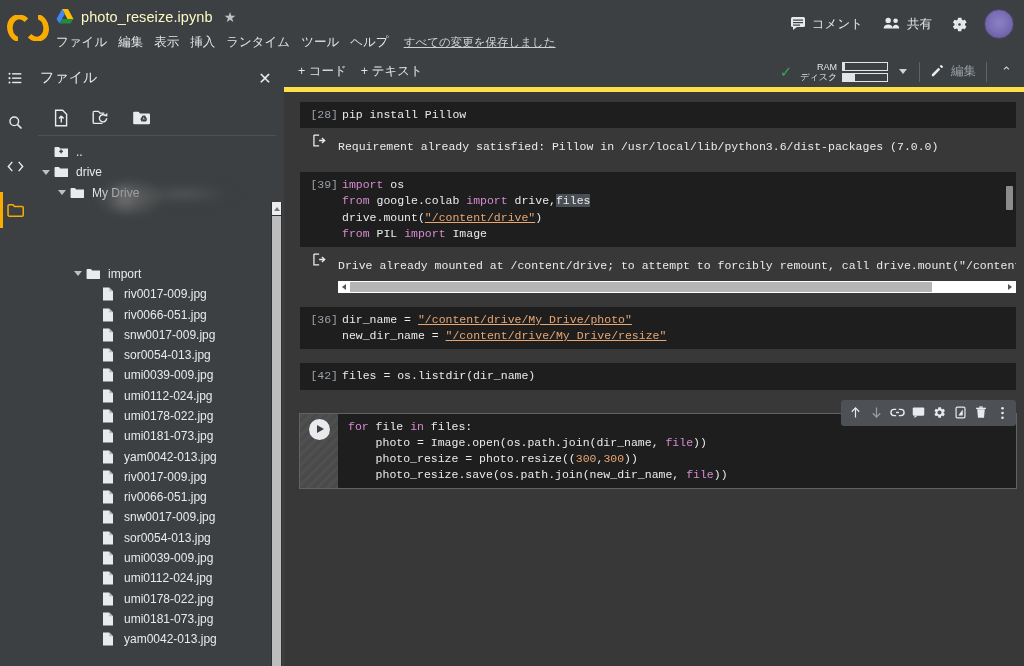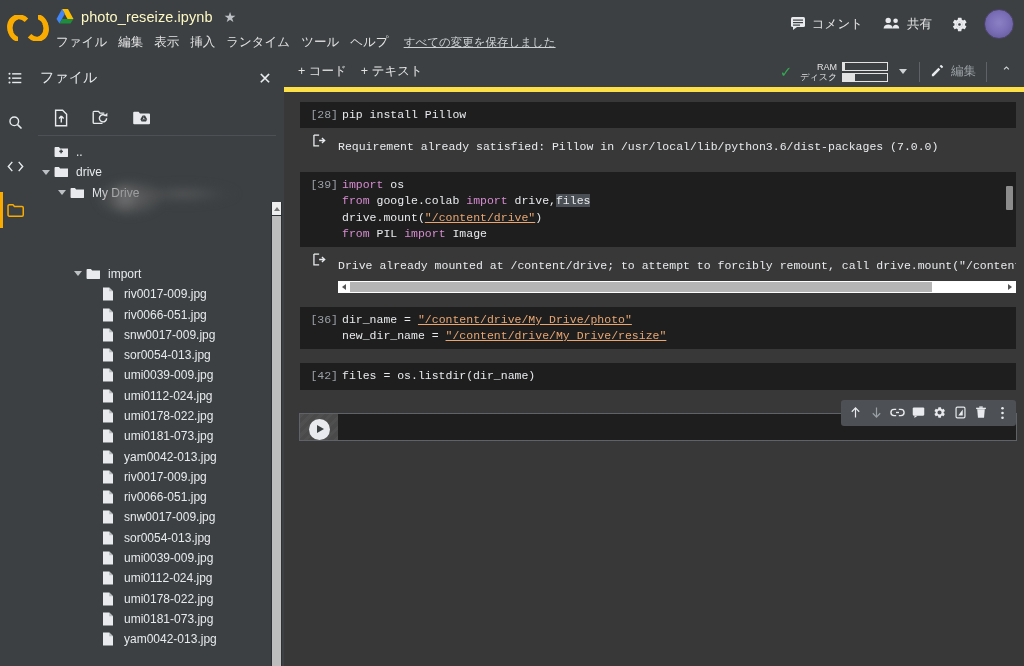--- a/index.html
+++ b/index.html
@@ -784,17 +784,21 @@
           </svg>
         </span>
       </div>
 
       <div class="code-cell selected">
         <div class="gutter-run">
           <span class="run-circle">
               <i></i>
             </span>
         </div>
+        <div class="code" style="padding-left:10px"><span class="kw">for</span> file <span class="kw">in</span> files:
+    photo = Image.open(os.path.join(dir_name, <span class="kw">file</span>))
+    photo_resize = photo.resize((<span class="num">300</span>,<span class="num">300</span>))
+    photo_resize.save(os.path.join(new_dir_name, <span class="kw">file</span>))</div>
       </div>
     </div>
 
   </div>
 </div>
 
 </body></html>

